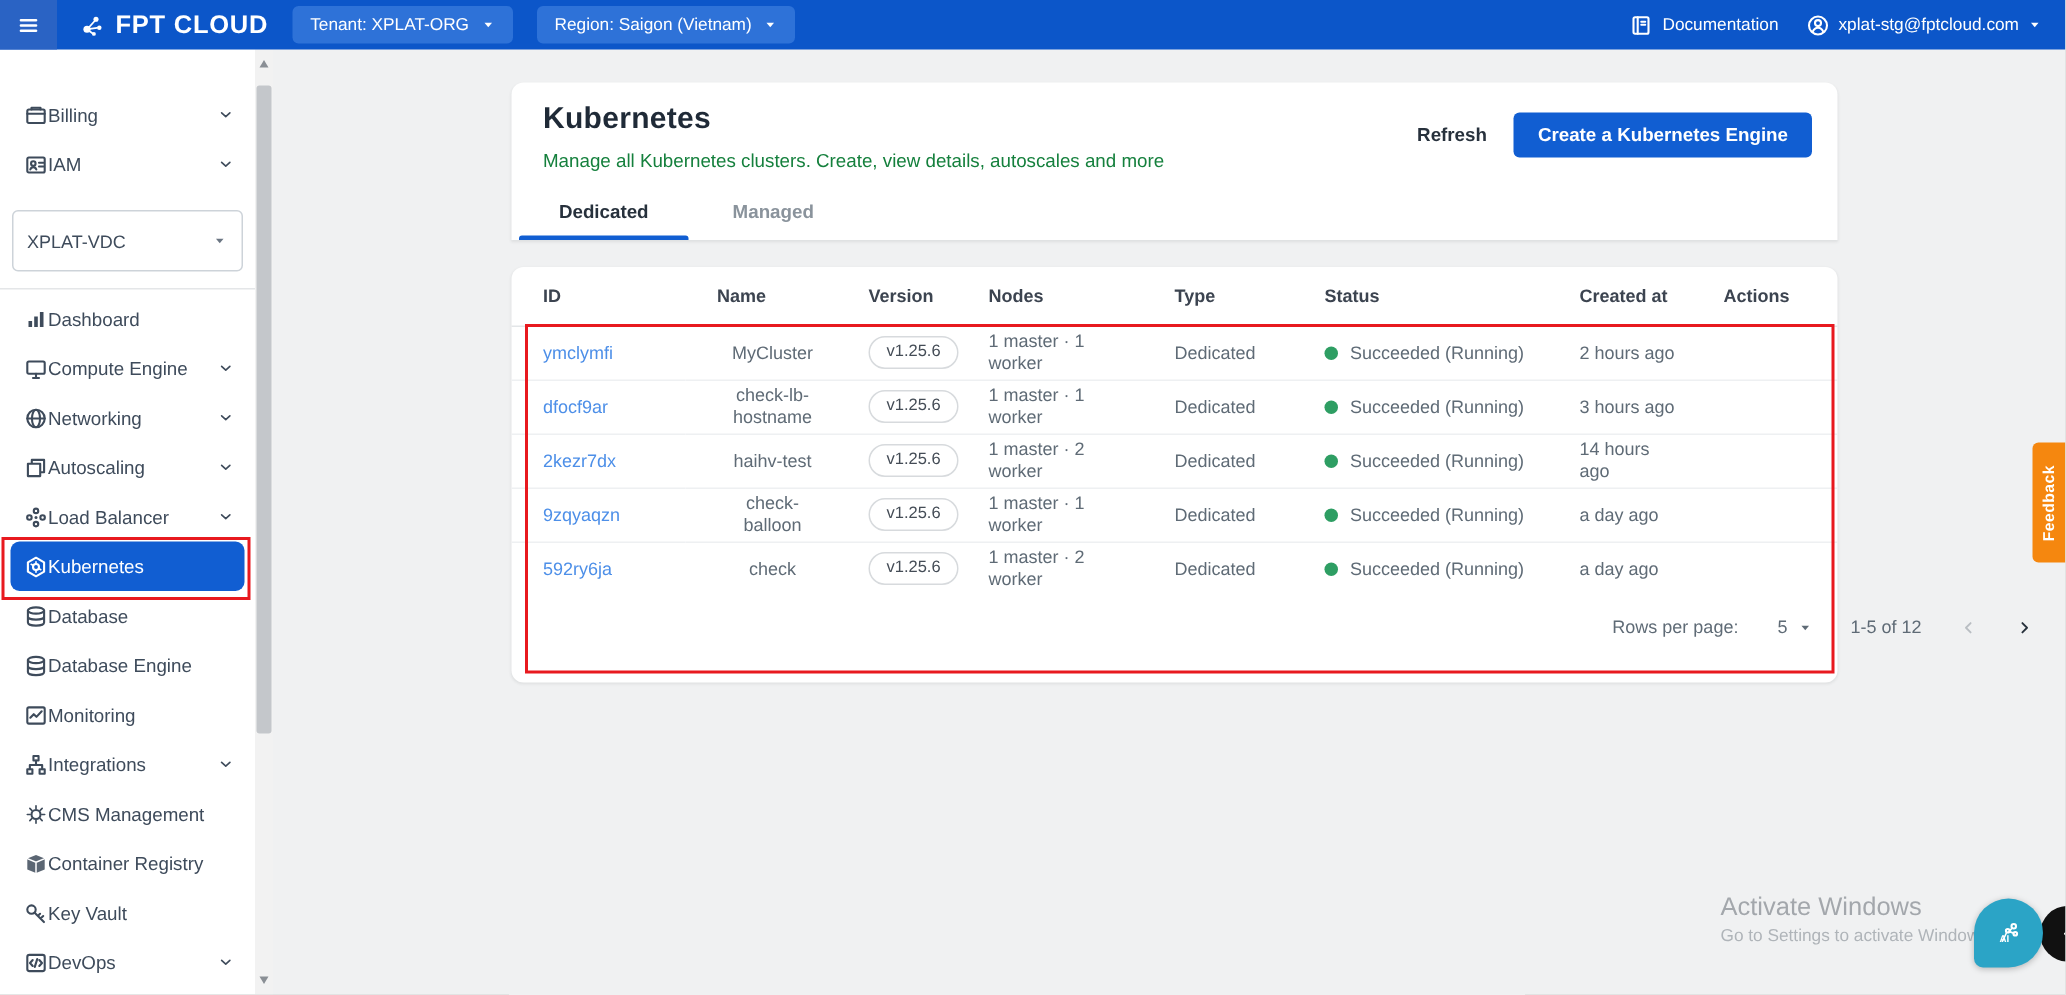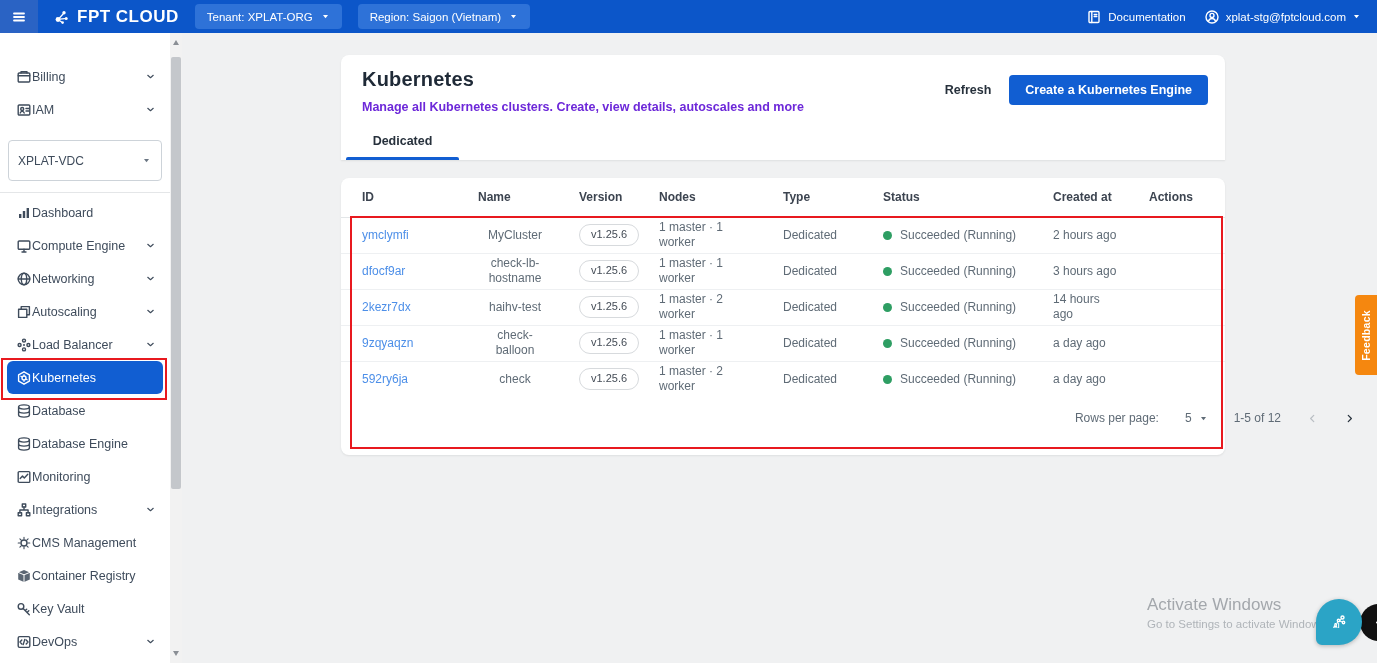--- a/index.html
+++ b/index.html
@@ -45,21 +45,21 @@
   .sbar .arr{position:absolute;left:3px;width:0;height:0;border-left:3.5px solid transparent;
              border-right:3.5px solid transparent;}
   .sbar .arr.up{top:7px;border-bottom:5px solid #8a8f95;}
   .sbar .arr.down{bottom:7px;border-top:5px solid #8a8f95;}
 
   
   .header-card{position:absolute;left:341px;top:55px;width:884px;height:105px;background:#fff;
                border-radius:8px 8px 0 0;box-shadow:0 1px 2px rgba(60,64,67,.1);}
   .hc-row{display:flex;align-items:flex-start;padding:13px 17px 0 21px;}
   .page-title{font-size:20px;font-weight:700;color:#1f2a37;letter-spacing:.2px;}
-  .page-sub{font-size:12.5px;color:#6d28d9;margin-top:9px;font-weight:bold;}
+  .page-sub{font-size:12.5px;color:#15803d;margin-top:9px;}
   .hc-actions{margin-left:auto;display:flex;align-items:center;gap:18px;margin-top:7px;}
   .refresh-btn{font-size:12.5px;font-weight:700;color:#27313c;cursor:pointer;}
   .create-btn{background:var(--accent-blue,#115ed2);color:#fff;font-size:12.5px;font-weight:700;
               border:none;border-radius:4px;height:30px;padding:0 16px;cursor:pointer;
               font-family:"Liberation Sans",sans-serif;}
   .tabs{position:absolute;left:5px;bottom:0;display:flex;}
   .tab{width:113px;text-align:center;font-size:12.5px;font-weight:700;color:#8a939c;
        padding:10px 0 12px 0;cursor:pointer;position:relative;}
   .tab.active{color:#27313c;}
   .tab.active::after{content:"";position:absolute;left:0;right:0;bottom:0;height:3px;
@@ -403,20 +403,21 @@
         <div class="page-title">Kubernetes</div>
         <div class="page-sub">Manage all Kubernetes clusters. Create, view details, autoscales and more</div>
       </div>
       <div class="hc-actions">
         <span class="refresh-btn">Refresh</span>
         <button class="create-btn">Create a Kubernetes Engine</button>
       </div>
     </div>
     <div class="tabs" id="tabs">
         <div class="tab active">Dedicated</div>
+        <div class="tab">Managed</div>
       </div>
   </section>
 
   <section class="table-card">
     <table class="k8s">
       <colgroup>
           <col class="c0">
           <col class="c1">
           <col class="c2">
           <col class="c3">

